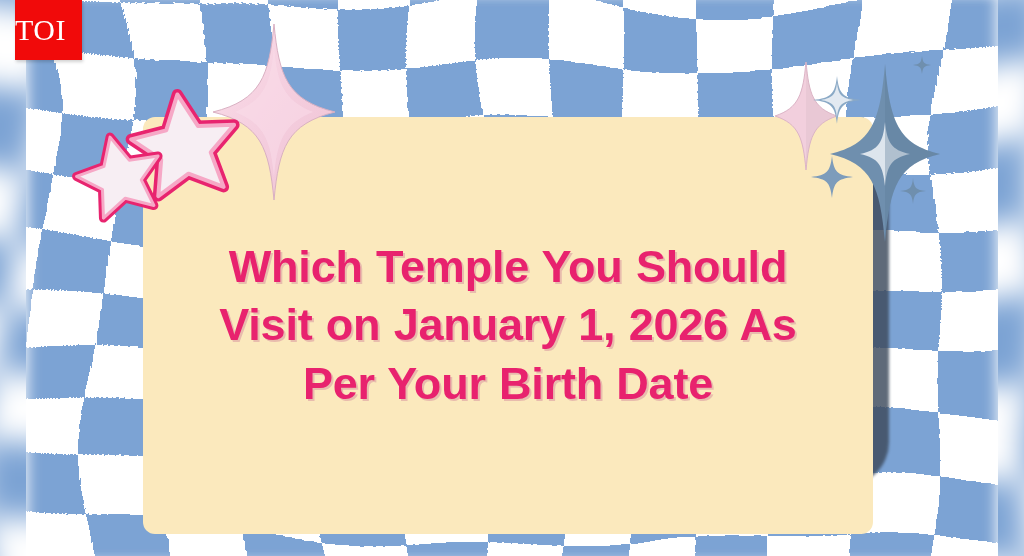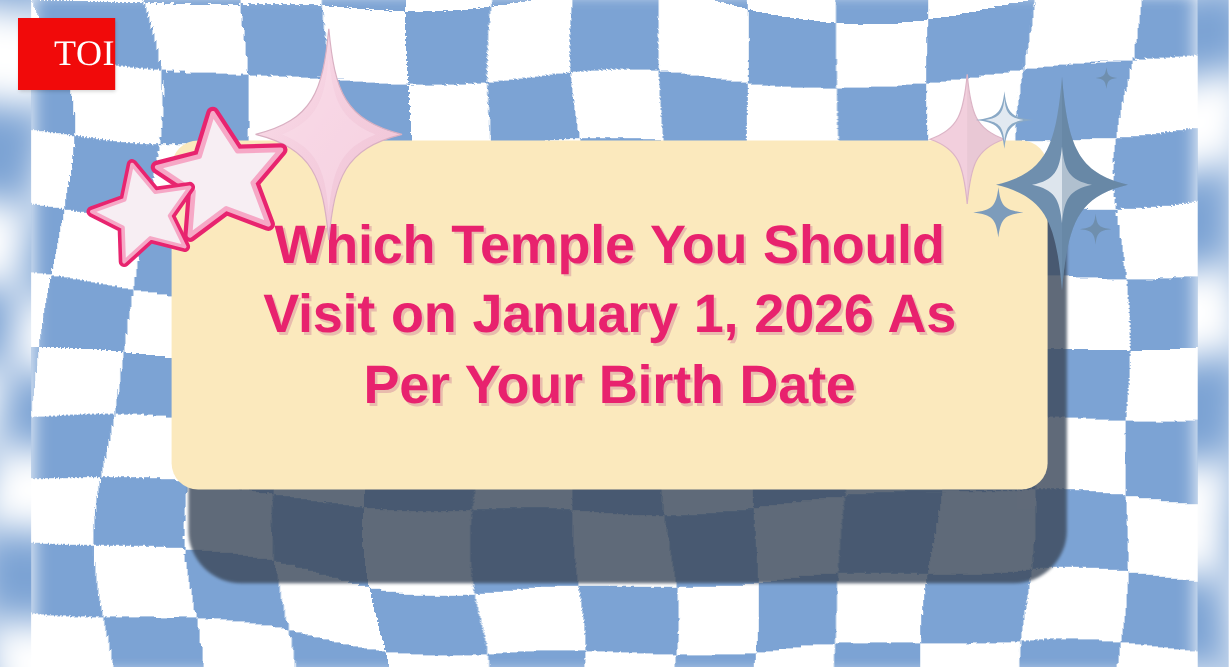--- a/index.html
+++ b/index.html
@@ -26,47 +26,46 @@
   .bg-main::after{
     content:"";position:absolute;inset:0;
     box-shadow:inset 10px 0 14px -8px rgba(255,255,255,.85),
                inset -10px 0 14px -8px rgba(255,255,255,.85);
     pointer-events:none;
   }
   .checker-svg{display:block;width:100%;height:100%;}
 
   
   .toi-logo{
-    position:absolute;left:15px;top:15px;
+    position:absolute;left:15px;top:0;
     width:67px;height:60px;
     background:#f10a0a;
-    display:flex;align-items:center;justify-content:flex-end;
+    display:flex;align-items:center;justify-content:flex-start;
     box-shadow:1px 2px 3px rgba(0,0,0,.18);
-    padding-left:14px;
   }
   .toi-logo span{
     font-family:"Liberation Serif",serif;
     color:#ffffff;font-size:30px;font-weight:400;
     letter-spacing:.5px;line-height:1;
   }
 
   
   .card-shadow{
     position:absolute;
     left:157px;top:128px;width:732px;height:358px;
     background:#3d4a5c;
     border-radius:44px;
     filter:blur(1.5px);
     opacity:.82;
   }
   .card{
     position:absolute;
-    left:143px;top:117px;width:730px;height:291px;
+    left:143px;top:117px;width:730px;height:417px;
     background:#fbe9bd;
-    border-radius:22px;
+    border-radius:12px;
     display:flex;align-items:center;justify-content:center;
   }
   .card-title{
     margin:0;
     width:620px;
     text-align:center;
     color:#e8226e;
     font-family:"Liberation Sans",sans-serif;
     font-weight:700;
     font-size:45px;

